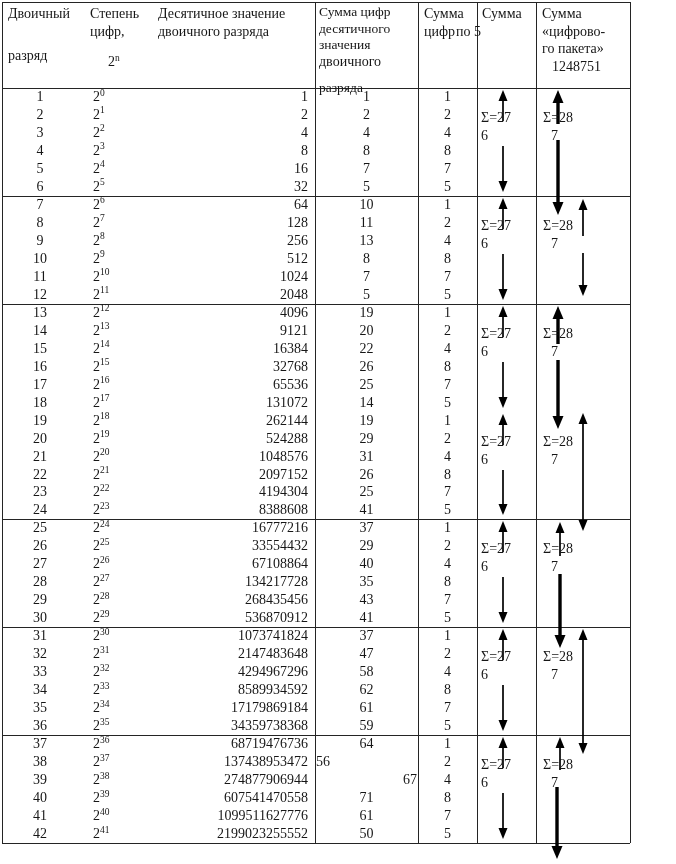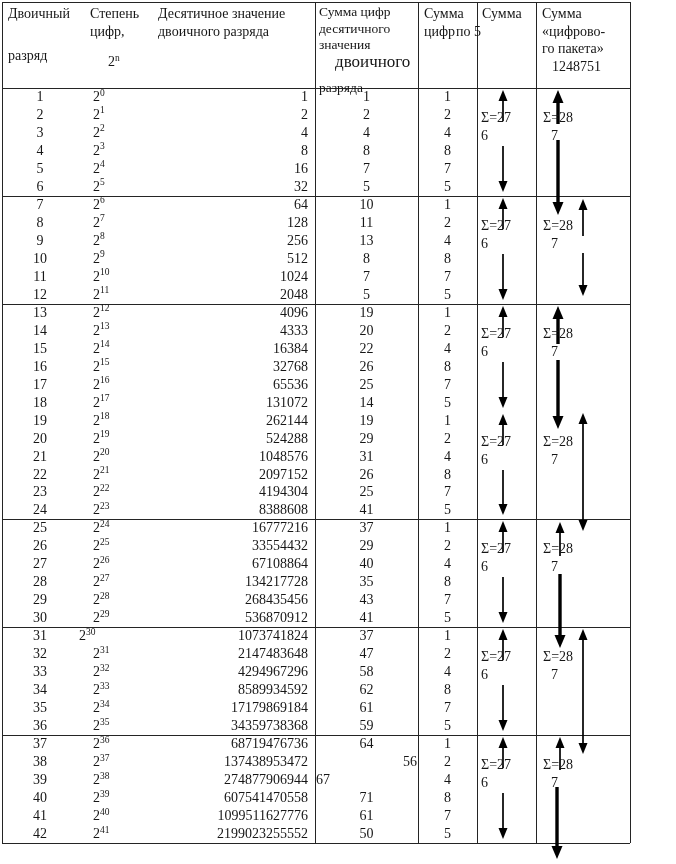--- a/index.html
+++ b/index.html
@@ -140,21 +140,21 @@
       <div class="cell" style="left: 8px; top: 5px; font-size: 14px; line-height: 17.5px;">Двоичный</div>
       <div class="cell" style="left: 8px; top: 22.5px; font-size: 14px; line-height: 17.5px; margin-top: 24px;">разряд</div>
       <div class="cell" style="left: 90px; top: 5px; font-size: 14px; line-height: 17.5px;">Степень</div>
       <div class="cell" style="left: 90px; top: 22.5px; font-size: 14px; line-height: 17.5px;">цифр,</div>
       <div class="cell" style="left: 108px; top: 52px; font-size: 15px;"><span class="powbase">2</span><span class="powsup">n</span></div>
       <div class="cell" style="left: 158px; top: 5px; font-size: 14px; line-height: 17.5px;">Десятичное значение</div>
       <div class="cell" style="left: 158px; top: 22.5px; font-size: 14px; line-height: 17.5px;">двоичного разряда</div>
       <div class="cell" style="left: 319px; top: 4px; font-size: 13.5px; line-height: 16.6px;">Сумма цифр</div>
       <div class="cell" style="left: 319px; top: 20.6px; font-size: 13.5px; line-height: 16.6px;">десятичного</div>
       <div class="cell" style="left: 319px; top: 37.2px; font-size: 13.5px; line-height: 16.6px;">значения</div>
-      <div class="cell" style="left: 319px; top: 53.8px; font-size: 17px; line-height: 16.6px; margin-left: 16px;">двоичного</div>
+      <div class="cell" style="left: 319px; top: 53.8px; font-size: 14px; line-height: 16.6px;">двоичного</div>
       <div class="cell" style="left: 319px; top: 70.4px; font-size: 13.5px; line-height: 16.6px; margin-top: 10px;">разряда</div>
       <div class="cell" style="left: 424px; top: 5px; font-size: 14px; line-height: 17.5px;">Сумма</div>
       <div class="cell" style="left: 424px; top: 22.5px; font-size: 14px; line-height: 17.5px;">цифр</div>
       <div class="cell" style="left: 482px; top: 5px; font-size: 14px; line-height: 17.5px;">Сумма</div>
       <div class="cell" style="left: 456px; top: 22.5px; font-size: 14px; line-height: 17.5px;">по 5</div>
       <div class="cell" style="left: 542px; top: 5px; font-size: 14px; line-height: 17.5px;">Сумма</div>
       <div class="cell" style="left: 542px; top: 22.5px; font-size: 14px; line-height: 17.5px;">«цифрово-</div>
       <div class="cell" style="left: 542px; top: 40px; font-size: 14px; line-height: 17.5px;">го пакета»</div>
       <div class="cell" style="left: 552px; top: 57.5px; font-size: 14px; line-height: 17.5px;">1248751</div>
       <div class="cell" style="left: 8px; top: 88px; width: 64px; height: 17.9762px; line-height: 17.9762px; text-align: center;">1</div>
@@ -217,21 +217,21 @@
       <div class="cell" style="left: 100px; top: 285.738px; width: 208px; height: 17.9762px; line-height: 17.9762px; text-align: right;">2048</div>
       <div class="cell" style="left: 316px; top: 285.738px; width: 101px; height: 17.9762px; line-height: 17.9762px; text-align: center;">5</div>
       <div class="cell" style="left: 419px; top: 285.738px; width: 57px; height: 17.9762px; line-height: 17.9762px; text-align: center;">5</div>
       <div class="cell" style="left: 8px; top: 303.714px; width: 64px; height: 17.9762px; line-height: 17.9762px; text-align: center;">13</div>
       <div class="cell" style="left: 93px; top: 303.714px; width: 60px; height: 17.9762px; line-height: 17.9762px; text-align: left;"><span class="powbase">2</span><span class="powsup">12</span></div>
       <div class="cell" style="left: 100px; top: 303.714px; width: 208px; height: 17.9762px; line-height: 17.9762px; text-align: right;">4096</div>
       <div class="cell" style="left: 316px; top: 303.714px; width: 101px; height: 17.9762px; line-height: 17.9762px; text-align: center;">19</div>
       <div class="cell" style="left: 419px; top: 303.714px; width: 57px; height: 17.9762px; line-height: 17.9762px; text-align: center;">1</div>
       <div class="cell" style="left: 8px; top: 321.69px; width: 64px; height: 17.9762px; line-height: 17.9762px; text-align: center;">14</div>
       <div class="cell" style="left: 93px; top: 321.69px; width: 60px; height: 17.9762px; line-height: 17.9762px; text-align: left;"><span class="powbase">2</span><span class="powsup">13</span></div>
-      <div class="cell" style="left: 100px; top: 321.69px; width: 208px; height: 17.9762px; line-height: 17.9762px; text-align: right;">4333</div>
+      <div class="cell" style="left: 100px; top: 321.69px; width: 208px; height: 17.9762px; line-height: 17.9762px; text-align: right;">9121</div>
       <div class="cell" style="left: 316px; top: 321.69px; width: 101px; height: 17.9762px; line-height: 17.9762px; text-align: center;">20</div>
       <div class="cell" style="left: 419px; top: 321.69px; width: 57px; height: 17.9762px; line-height: 17.9762px; text-align: center;">2</div>
       <div class="cell" style="left: 8px; top: 339.667px; width: 64px; height: 17.9762px; line-height: 17.9762px; text-align: center;">15</div>
       <div class="cell" style="left: 93px; top: 339.667px; width: 60px; height: 17.9762px; line-height: 17.9762px; text-align: left;"><span class="powbase">2</span><span class="powsup">14</span></div>
       <div class="cell" style="left: 100px; top: 339.667px; width: 208px; height: 17.9762px; line-height: 17.9762px; text-align: right;">16384</div>
       <div class="cell" style="left: 316px; top: 339.667px; width: 101px; height: 17.9762px; line-height: 17.9762px; text-align: center;">22</div>
       <div class="cell" style="left: 419px; top: 339.667px; width: 57px; height: 17.9762px; line-height: 17.9762px; text-align: center;">4</div>
       <div class="cell" style="left: 8px; top: 357.643px; width: 64px; height: 17.9762px; line-height: 17.9762px; text-align: center;">16</div>
       <div class="cell" style="left: 93px; top: 357.643px; width: 60px; height: 17.9762px; line-height: 17.9762px; text-align: left;"><span class="powbase">2</span><span class="powsup">15</span></div>
       <div class="cell" style="left: 100px; top: 357.643px; width: 208px; height: 17.9762px; line-height: 17.9762px; text-align: right;">32768</div>
@@ -301,21 +301,21 @@
       <div class="cell" style="left: 93px; top: 591.333px; width: 60px; height: 17.9762px; line-height: 17.9762px; text-align: left;"><span class="powbase">2</span><span class="powsup">28</span></div>
       <div class="cell" style="left: 100px; top: 591.333px; width: 208px; height: 17.9762px; line-height: 17.9762px; text-align: right;">268435456</div>
       <div class="cell" style="left: 316px; top: 591.333px; width: 101px; height: 17.9762px; line-height: 17.9762px; text-align: center;">43</div>
       <div class="cell" style="left: 419px; top: 591.333px; width: 57px; height: 17.9762px; line-height: 17.9762px; text-align: center;">7</div>
       <div class="cell" style="left: 8px; top: 609.31px; width: 64px; height: 17.9762px; line-height: 17.9762px; text-align: center;">30</div>
       <div class="cell" style="left: 93px; top: 609.31px; width: 60px; height: 17.9762px; line-height: 17.9762px; text-align: left;"><span class="powbase">2</span><span class="powsup">29</span></div>
       <div class="cell" style="left: 100px; top: 609.31px; width: 208px; height: 17.9762px; line-height: 17.9762px; text-align: right;">536870912</div>
       <div class="cell" style="left: 316px; top: 609.31px; width: 101px; height: 17.9762px; line-height: 17.9762px; text-align: center;">41</div>
       <div class="cell" style="left: 419px; top: 609.31px; width: 57px; height: 17.9762px; line-height: 17.9762px; text-align: center;">5</div>
       <div class="cell" style="left: 8px; top: 627.286px; width: 64px; height: 17.9762px; line-height: 17.9762px; text-align: center;">31</div>
-      <div class="cell" style="left: 79px; top: 627.286px; width: 60px; height: 17.9762px; line-height: 17.9762px; text-align: left;"><span class="powbase">2</span><span class="powsup">30</span></div>
+      <div class="cell" style="left: 93px; top: 627.286px; width: 60px; height: 17.9762px; line-height: 17.9762px; text-align: left;"><span class="powbase">2</span><span class="powsup">30</span></div>
       <div class="cell" style="left: 100px; top: 627.286px; width: 208px; height: 17.9762px; line-height: 17.9762px; text-align: right;">1073741824</div>
       <div class="cell" style="left: 316px; top: 627.286px; width: 101px; height: 17.9762px; line-height: 17.9762px; text-align: center;">37</div>
       <div class="cell" style="left: 419px; top: 627.286px; width: 57px; height: 17.9762px; line-height: 17.9762px; text-align: center;">1</div>
       <div class="cell" style="left: 8px; top: 645.262px; width: 64px; height: 17.9762px; line-height: 17.9762px; text-align: center;">32</div>
       <div class="cell" style="left: 93px; top: 645.262px; width: 60px; height: 17.9762px; line-height: 17.9762px; text-align: left;"><span class="powbase">2</span><span class="powsup">31</span></div>
       <div class="cell" style="left: 100px; top: 645.262px; width: 208px; height: 17.9762px; line-height: 17.9762px; text-align: right;">2147483648</div>
       <div class="cell" style="left: 316px; top: 645.262px; width: 101px; height: 17.9762px; line-height: 17.9762px; text-align: center;">47</div>
       <div class="cell" style="left: 419px; top: 645.262px; width: 57px; height: 17.9762px; line-height: 17.9762px; text-align: center;">2</div>
       <div class="cell" style="left: 8px; top: 663.238px; width: 64px; height: 17.9762px; line-height: 17.9762px; text-align: center;">33</div>
       <div class="cell" style="left: 93px; top: 663.238px; width: 60px; height: 17.9762px; line-height: 17.9762px; text-align: left;"><span class="powbase">2</span><span class="powsup">32</span></div>
@@ -338,26 +338,26 @@
       <div class="cell" style="left: 316px; top: 717.167px; width: 101px; height: 17.9762px; line-height: 17.9762px; text-align: center;">59</div>
       <div class="cell" style="left: 419px; top: 717.167px; width: 57px; height: 17.9762px; line-height: 17.9762px; text-align: center;">5</div>
       <div class="cell" style="left: 8px; top: 735.143px; width: 64px; height: 17.9762px; line-height: 17.9762px; text-align: center;">37</div>
       <div class="cell" style="left: 93px; top: 735.143px; width: 60px; height: 17.9762px; line-height: 17.9762px; text-align: left;"><span class="powbase">2</span><span class="powsup">36</span></div>
       <div class="cell" style="left: 100px; top: 735.143px; width: 208px; height: 17.9762px; line-height: 17.9762px; text-align: right;">68719476736</div>
       <div class="cell" style="left: 316px; top: 735.143px; width: 101px; height: 17.9762px; line-height: 17.9762px; text-align: center;">64</div>
       <div class="cell" style="left: 419px; top: 735.143px; width: 57px; height: 17.9762px; line-height: 17.9762px; text-align: center;">1</div>
       <div class="cell" style="left: 8px; top: 753.119px; width: 64px; height: 17.9762px; line-height: 17.9762px; text-align: center;">38</div>
       <div class="cell" style="left: 93px; top: 753.119px; width: 60px; height: 17.9762px; line-height: 17.9762px; text-align: left;"><span class="powbase">2</span><span class="powsup">37</span></div>
       <div class="cell" style="left: 100px; top: 753.119px; width: 208px; height: 17.9762px; line-height: 17.9762px; text-align: right;">137438953472</div>
-      <div class="cell" style="left: 316px; top: 753.119px; width: 101px; height: 17.9762px; line-height: 17.9762px; text-align: right;">56</div>
+      <div class="cell" style="left: 316px; top: 753.119px; width: 101px; height: 17.9762px; line-height: 17.9762px; text-align: left;">56</div>
       <div class="cell" style="left: 419px; top: 753.119px; width: 57px; height: 17.9762px; line-height: 17.9762px; text-align: center;">2</div>
       <div class="cell" style="left: 8px; top: 771.095px; width: 64px; height: 17.9762px; line-height: 17.9762px; text-align: center;">39</div>
       <div class="cell" style="left: 93px; top: 771.095px; width: 60px; height: 17.9762px; line-height: 17.9762px; text-align: left;"><span class="powbase">2</span><span class="powsup">38</span></div>
       <div class="cell" style="left: 100px; top: 771.095px; width: 208px; height: 17.9762px; line-height: 17.9762px; text-align: right;">274877906944</div>
-      <div class="cell" style="left: 316px; top: 771.095px; width: 101px; height: 17.9762px; line-height: 17.9762px; text-align: left;">67</div>
+      <div class="cell" style="left: 316px; top: 771.095px; width: 101px; height: 17.9762px; line-height: 17.9762px; text-align: right;">67</div>
       <div class="cell" style="left: 419px; top: 771.095px; width: 57px; height: 17.9762px; line-height: 17.9762px; text-align: center;">4</div>
       <div class="cell" style="left: 8px; top: 789.071px; width: 64px; height: 17.9762px; line-height: 17.9762px; text-align: center;">40</div>
       <div class="cell" style="left: 93px; top: 789.071px; width: 60px; height: 17.9762px; line-height: 17.9762px; text-align: left;"><span class="powbase">2</span><span class="powsup">39</span></div>
       <div class="cell" style="left: 100px; top: 789.071px; width: 208px; height: 17.9762px; line-height: 17.9762px; text-align: right;">607541470558</div>
       <div class="cell" style="left: 316px; top: 789.071px; width: 101px; height: 17.9762px; line-height: 17.9762px; text-align: center;">71</div>
       <div class="cell" style="left: 419px; top: 789.071px; width: 57px; height: 17.9762px; line-height: 17.9762px; text-align: center;">8</div>
       <div class="cell" style="left: 8px; top: 807.048px; width: 64px; height: 17.9762px; line-height: 17.9762px; text-align: center;">41</div>
       <div class="cell" style="left: 93px; top: 807.048px; width: 60px; height: 17.9762px; line-height: 17.9762px; text-align: left;"><span class="powbase">2</span><span class="powsup">40</span></div>
       <div class="cell" style="left: 100px; top: 807.048px; width: 208px; height: 17.9762px; line-height: 17.9762px; text-align: right;">1099511627776</div>
       <div class="cell" style="left: 316px; top: 807.048px; width: 101px; height: 17.9762px; line-height: 17.9762px; text-align: center;">61</div>

